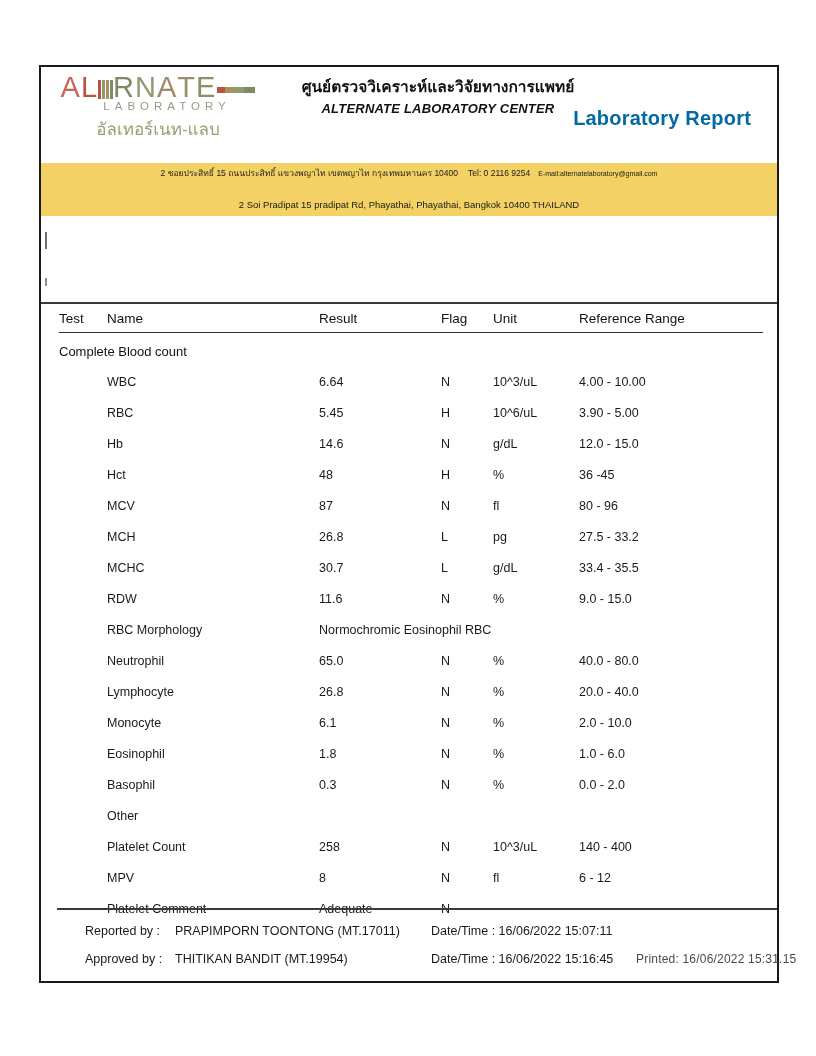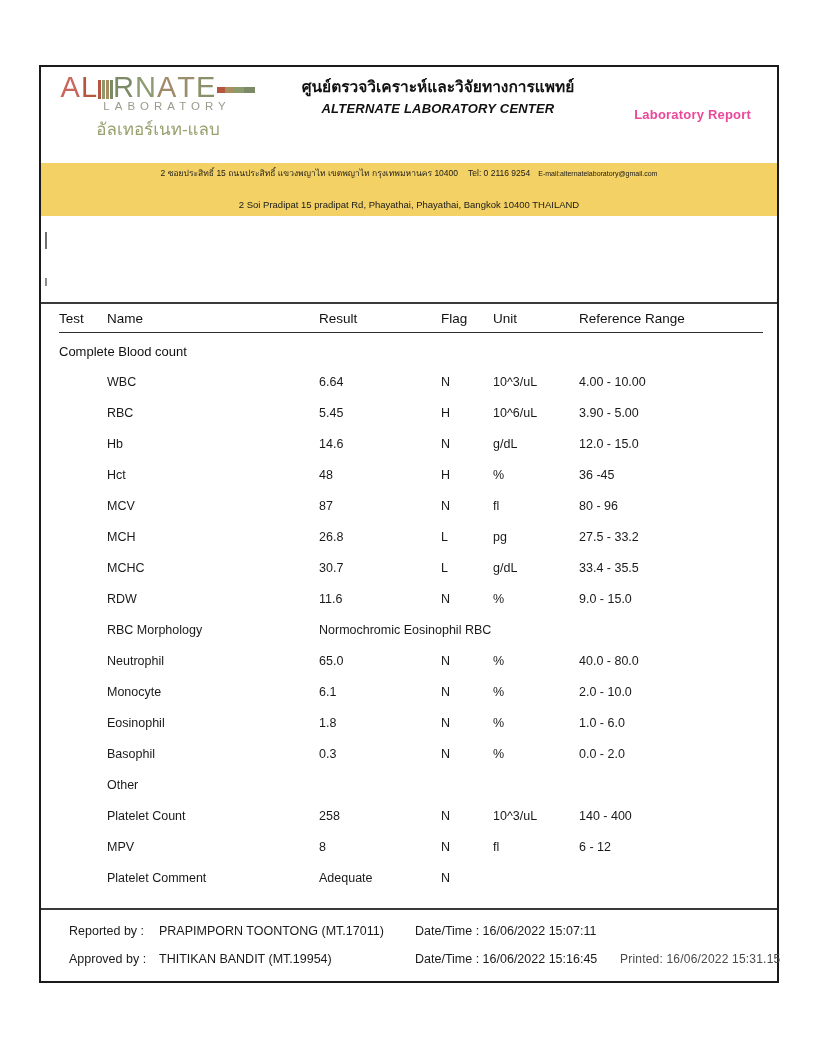--- a/index.html
+++ b/index.html
@@ -110,23 +110,23 @@
     font-style: italic;
     color: #111;
     letter-spacing: .2px;
     margin-top: 4px;
     text-align: center;
   }
   .report-title {
     position: absolute;
     right: 26px;
     top: 40px;
-    font-size: 13px;
+    font-size: 20px;
     font-weight: bold;
-    color: #ec4899;
+    color: #0369a1;
     letter-spacing: .2px;
   }
 
   
   .addr-bar {
     background: #f3d164;
     padding: 4px 0 5px 0;
     text-align: center;
     line-height: 13px;
   }
@@ -192,21 +192,21 @@
   }
   tr.group td.grp-name { padding-left: 0; }
   td.indent { padding-left: 58px; }
   .flag-h, .flag-l { color: #d24b4b; }
   .flag-n { color: #1a1a1a; }
   td.res-wide { white-space: nowrap; }
 
   
   .footer {
     position: absolute;
-    left: 0;
+    left: 16px;
     right: 0;
     bottom: 0;
     border-top: 2px solid #3a3a3a;
     padding: 7px 0 8px 6px;
   }
   .foot-row {
     position: relative;
     height: 28px;
     line-height: 28px;
     font-size: 12.5px;
@@ -353,20 +353,28 @@
           <tr>
             <td></td>
             <td class="indent">Neutrophil</td>
             <td class="res-wide">65.0</td>
             <td class="flag-n">N</td>
             <td>%</td>
             <td class="ref">40.0 - 80.0</td>
           </tr>
           <tr>
             <td></td>
+            <td class="indent">Lymphocyte</td>
+            <td class="res-wide">26.8</td>
+            <td class="flag-n">N</td>
+            <td>%</td>
+            <td class="ref">20.0 - 40.0</td>
+          </tr>
+          <tr>
+            <td></td>
             <td class="indent">Monocyte</td>
             <td class="res-wide">6.1</td>
             <td class="flag-n">N</td>
             <td>%</td>
             <td class="ref">2.0 - 10.0</td>
           </tr>
           <tr>
             <td></td>
             <td class="indent">Eosinophil</td>
             <td class="res-wide">1.8</td>

